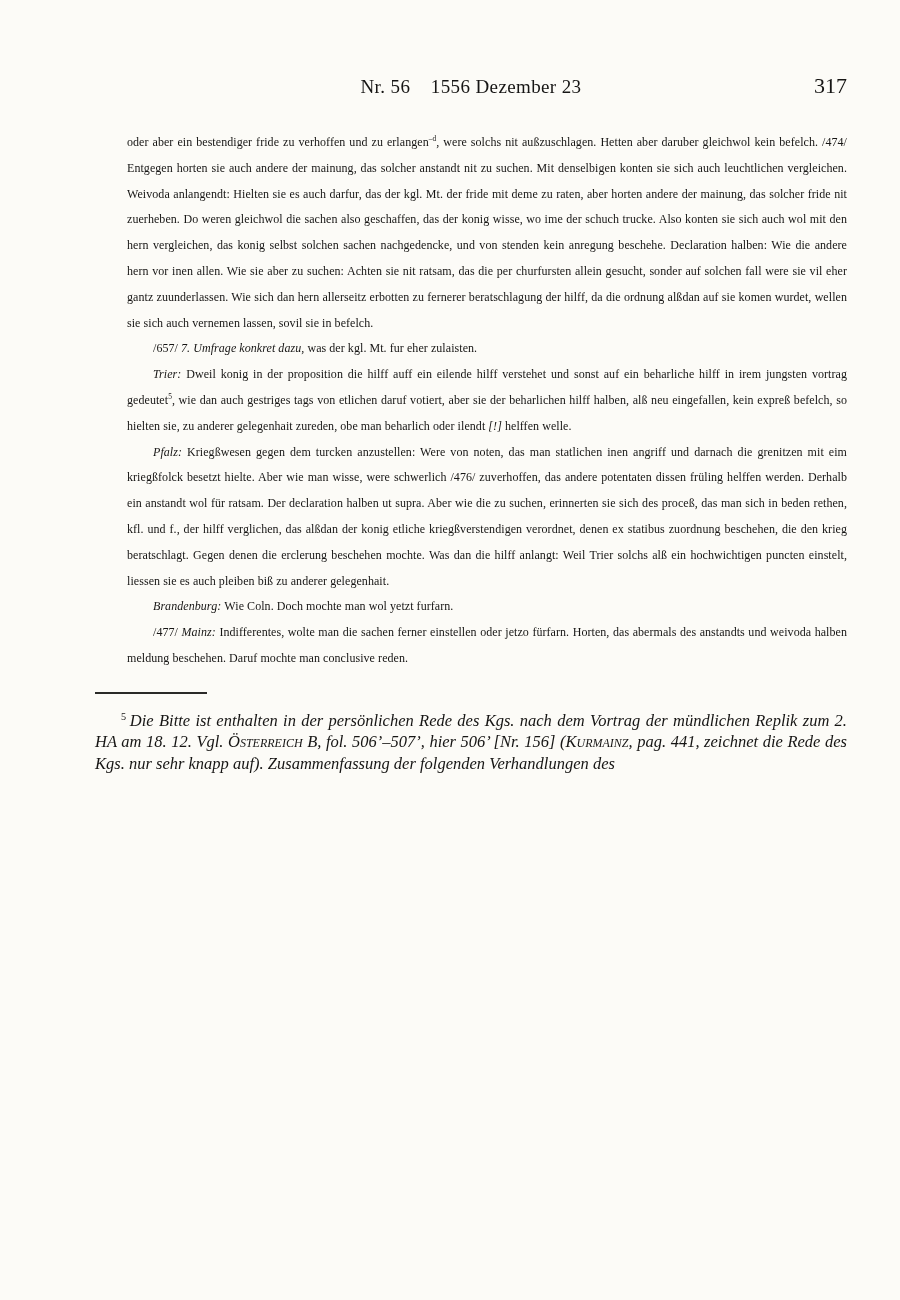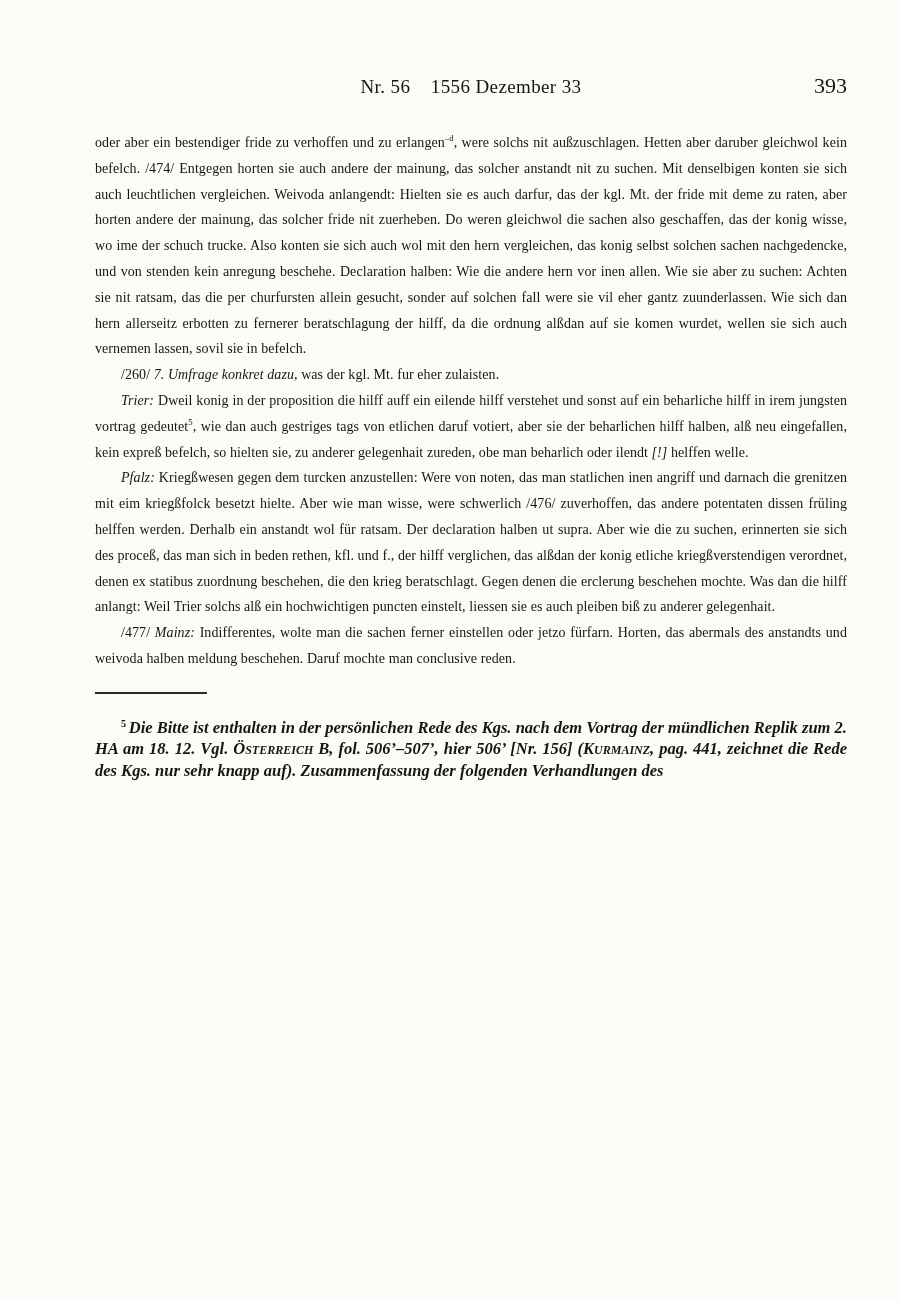--- a/index.html
+++ b/index.html
@@ -36,24 +36,25 @@
     letter-spacing: 0.02em;
     white-space: pre;
   }
   .page-number {
     position: absolute;
     right: 0;
     top: -3px;
     font-size: 22px;
   }
   .body-text {
-    font-size: 14px;
+    font-size: 12px;
     line-height: 25.8px;
     text-align: justify;
     letter-spacing: 0.005em;
+    margin-left: 32px;
   }
   .body-text p {
     margin: 0;
   }
   .body-text p.indent {
     text-indent: 26px;
   }
   .it { font-style: italic; }
   .sc { font-variant: small-caps; }
   sup {
@@ -61,47 +62,47 @@
     line-height: 0;
     vertical-align: super;
   }
   .footnote-rule {
     margin-top: 20px;
     width: 112px;
     height: 0;
     border-top: 2px solid #2a2a28;
   }
   .footnote {
-    margin-top: 23px;
+    margin-top: 16px;
     font-size: 16.5px;
     line-height: 21.5px;
     text-align: justify;
-    font-weight: bold;
   }
   .footnote p {
     margin: 0;
     text-indent: 26px;
   }
 </style>
 </head>
 <body>
 
 <div class="sheet">
   <div class="column">
 
     <div class="page-header">
-      <div class="running-title">Nr. 56    1556 Dezember 33</div>
-      <div class="page-number">393</div>
+      <div class="running-title">Nr. 56    1556 Dezember 23</div>
+      <div class="page-number">317</div>
     </div>
 
     <div class="body-text">
         <p><span>oder aber ein bestendiger fride zu verhoffen und zu erlangen</span><sup>–d</sup><span>, were solchs nit außzuschlagen. Hetten aber daruber gleichwol kein befelch. /474/ Entgegen horten sie auch andere der mainung, das solcher anstandt nit zu suchen. Mit denselbigen konten sie sich auch leuchtlichen vergleichen. Weivoda anlangendt: Hielten sie es auch darfur, das der kgl. Mt. der fride mit deme zu raten, aber horten andere der mainung, das solcher fride nit zuerheben. Do weren gleichwol die sachen also geschaffen, das der konig wisse, wo ime der schuch trucke. Also konten sie sich auch wol mit den hern vergleichen, das konig selbst solchen sachen nachgedencke, und von stenden kein anregung beschehe. Declaration halben: Wie die andere hern vor inen allen. Wie sie aber zu suchen: Achten sie nit ratsam, das die per churfursten allein gesucht, sonder auf solchen fall were sie vil eher gantz zuunderlassen. Wie sich dan hern allerseitz erbotten zu fernerer beratschlagung der hilff, da die ordnung alßdan auf sie komen wurdet, wellen sie sich auch vernemen lassen, sovil sie in befelch.</span></p>
-        <p class="indent"><span>/260/ </span><span class="it">7. Umfrage konkret dazu</span><span>, was der kgl. Mt. fur eher zulaisten.</span></p>
+        <p class="indent"><span>/657/ </span><span class="it">7. Umfrage konkret dazu</span><span>, was der kgl. Mt. fur eher zulaisten.</span></p>
         <p class="indent"><span class="it">Trier: </span><span>Dweil konig in der proposition die hilff auff ein eilende hilff verstehet und sonst auf ein beharliche hilff in irem jungsten vortrag gedeutet</span><sup>5</sup><span>, wie dan auch gestriges tags von etlichen daruf votiert, aber sie der beharlichen hilff halben, alß neu eingefallen, kein expreß befelch, so hielten sie, zu anderer gelegenhait zureden, obe man beharlich oder ilendt </span><span class="it">[!]</span><span> helffen welle.</span></p>
         <p class="indent"><span class="it">Pfalz: </span><span>Kriegßwesen gegen dem turcken anzustellen: Were von noten, das man statlichen inen angriff und darnach die grenitzen mit eim kriegßfolck besetzt hielte. Aber wie man wisse, were schwerlich /476/ zuverhoffen, das andere potentaten dissen früling helffen werden. Derhalb ein anstandt wol für ratsam. Der declaration halben ut supra. Aber wie die zu suchen, erinnerten sie sich des proceß, das man sich in beden rethen, kfl. und f., der hilff verglichen, das alßdan der konig etliche kriegßverstendigen verordnet, denen ex statibus zuordnung beschehen, die den krieg beratschlagt. Gegen denen die erclerung beschehen mochte. Was dan die hilff anlangt: Weil Trier solchs alß ein hochwichtigen puncten einstelt, liessen sie es auch pleiben biß zu anderer gelegenhait.</span></p>
+        <p class="indent"><span class="it">Brandenburg: </span><span>Wie Coln. Doch mochte man wol yetzt furfarn.</span></p>
         <p class="indent"><span>/477/ </span><span class="it">Mainz: </span><span>Indifferentes, wolte man die sachen ferner einstellen oder jetzo fürfarn. Horten, das abermals des anstandts und weivoda halben meldung beschehen. Daruf mochte man conclusive reden.</span></p>
       </div>
 
     <div class="footnote-rule"></div>
 
     <div class="footnote">
       <p><sup>5 </sup><span class="it">Die Bitte ist enthalten in der persönlichen Rede des Kgs. nach dem Vortrag der mündlichen Replik zum 2. HA am 18. 12. Vgl. </span><span class="it sc">Österreich B</span><span class="it">, fol. 506’–507’, hier 506’ [Nr. 156] (</span><span class="it sc">Kurmainz</span><span class="it">, pag. 441, zeichnet die Rede des Kgs. nur sehr knapp auf). Zusammenfassung der folgenden Verhandlungen des</span></p>
     </div>
 
   </div>

